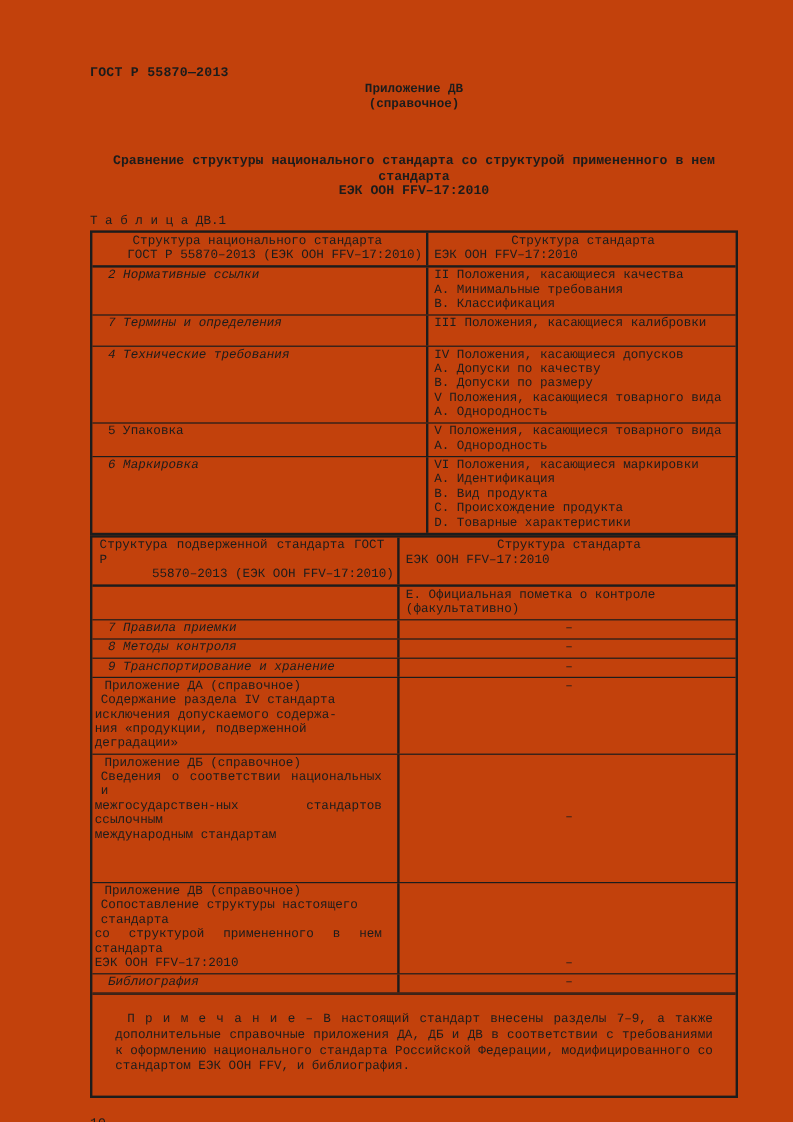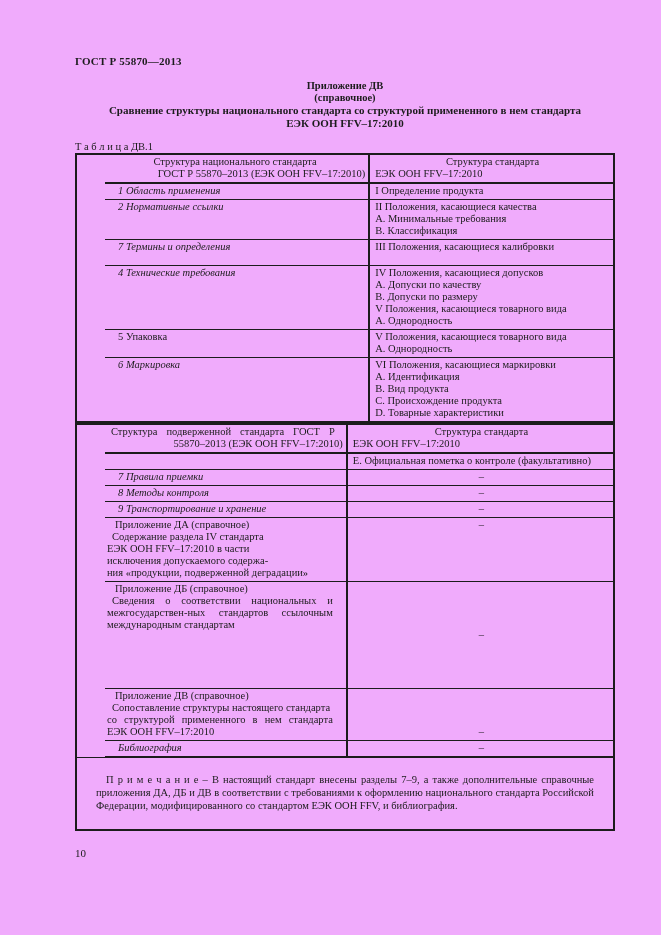--- a/index.html
+++ b/index.html
@@ -1,30 +1,30 @@
 <!DOCTYPE html>
 <html><head>
 <meta charset="utf-8">
 <style>
   html,body{margin:0;padding:0;background:#e8e8e8;}
   .page{
-    position:relative;width:661px;height:935px;margin:0 auto;background:#f0abfc;
-    font-family:Liberation Serif, serif;color:#1c1c1c;overflow:hidden;
+    position:relative;width:661px;height:935px;margin:0 auto;background:#c2410c;
+    font-family:Liberation Mono, monospace;color:#1c1c1c;overflow:hidden;
   }
   .doc-code{margin:55px 0 0 75px;font-size:11px;font-weight:bold;letter-spacing:.2px;}
   .center-col{width:540px;margin-left:75px;text-align:center;}
-  .appendix{margin-top:13px;font-size:10.5px;font-weight:bold;line-height:12px;}
-  .main-title{font-size:11px;font-weight:bold;line-height:12.5px;}
+  .appendix{margin-top:2px;font-size:10.5px;font-weight:bold;line-height:12px;}
+  .main-title{margin-top:36px;font-size:11px;font-weight:bold;line-height:12.5px;}
   .tcap{width:540px;margin:12px 0 1px 75px;font-size:10.5px;}
   .tcap.it{font-style:italic;margin-top:23px;}
   .gtable{
     width:540px;margin-left:75px;border:2px solid #1c1c1c;box-sizing:border-box;
     font-size:10.5px;line-height:12px;
   }
-  .trow{display:flex;border-bottom:1px solid #1c1c1c;margin-left:28px;}
+  .trow{display:flex;border-bottom:1px solid #1c1c1c;}
   .trow:last-child{border-bottom:none;}
   .trow.thead{border-bottom:2px solid #1c1c1c;}
   .cl{border-right:2px solid #1c1c1c;box-sizing:border-box;padding:1px 3px 2px 0;}
   .cr{flex:1;box-sizing:border-box;padding:1px 3px 2px 5px;}
   .t1 .cl{width:52.2%;}
   .t2 .cl{width:47.8%;}
   .hc1{text-align:center;}
   .hc2{padding-left:9px;text-align:right;}
   .t2 .hspread{text-align:justify;text-align-last:justify;padding:0 8px 0 6px;}
   .t2 .hc2{padding-left:6px;}
@@ -67,26 +67,20 @@
       <div class="cl">
         <div class="hc1">Структура национального стандарта</div>
         <div class="hc2">ГОСТ Р 55870–2013 (ЕЭК ООН FFV–17:2010)</div>
       </div>
       <div class="cr">
         <div class="hc1">Структура стандарта</div>
         <div>ЕЭК ООН FFV–17:2010</div>
       </div>
     </div>
 
-    <div class="trow">
-      <div class="cl pl it">1 Область применения</div>
-      <div class="cr">
-        <div>I Определение продукта</div>
-      </div>
-    </div>
 
     <div class="trow">
       <div class="cl pl it">2 Нормативные ссылки</div>
       <div class="cr">
         <div>II Положения, касающиеся качества</div>
         <div>А. Минимальные требования</div>
         <div>В. Классификация</div>
       </div>
     </div>
 
@@ -158,21 +152,20 @@
 
     <div class="trow">
       <div class="cl pl it">9 Транспортирование и хранение</div>
       <div class="cr dash-c">–</div>
     </div>
 
     <div class="trow">
       <div class="cl">
         <div class="ind1">Приложение ДА (справочное)</div>
         <div class="ind2">Содержание раздела IV стандарта</div>
-        <div class="ind0">ЕЭК ООН FFV–17:2010 в части</div>
         <div class="ind0">исключения допускаемого содержа-</div>
         <div class="ind0">ния «продукции, подверженной деградации»</div>
       </div>
       <div class="cr dash-c">–</div>
     </div>
 
     <div class="trow">
       <div class="cl mh106">
         <div class="ind1">Приложение ДБ (справочное)</div>
         <div class="ind2 spread">Сведения о соответствии национальных и</div>

